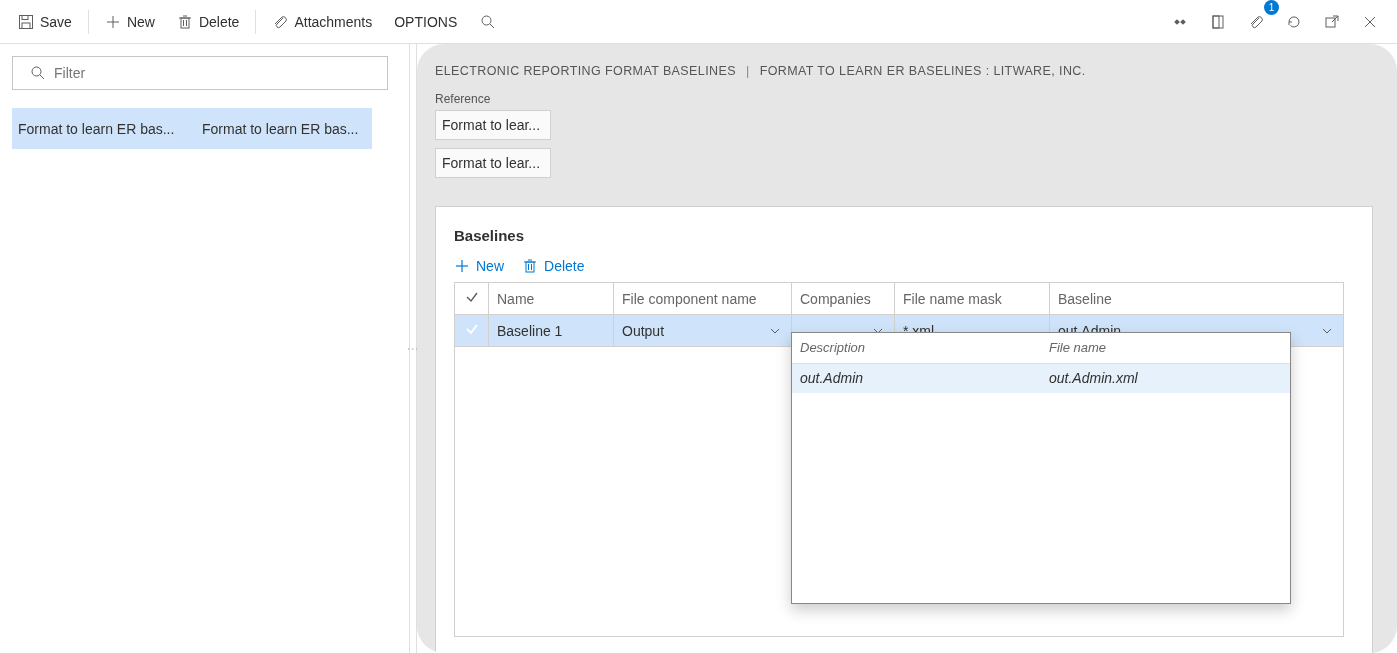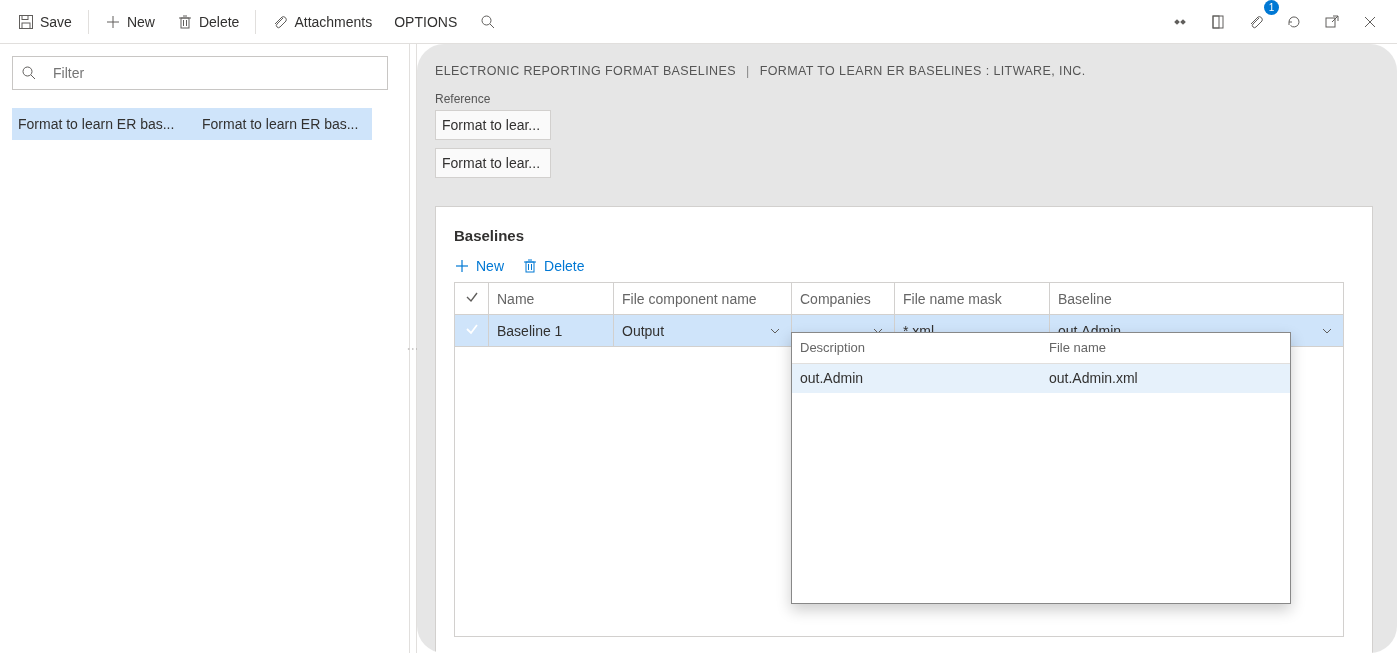--- a/index.html
+++ b/index.html
@@ -62,33 +62,33 @@
     width: 410px;
     border-right: 1px solid #e1dfdd;
     background: #fff;
     padding: 12px;
     display: flex; flex-direction: column;
   }
   .filter-box {
     height: 34px;
     border: 1px solid #c8c6c4;
     display: flex; align-items: center;
-    padding: 0 8px;
-    gap: 14px;
+    padding: 0 17px;
+    gap: 6px;
     color: #605e5c;
     width: 376px;
   }
   .filter-box input {
     border: none; outline: none;
     flex: 1;
     font-size: 14px;
   }
   .list-row {
     margin-top: 18px;
-    height: 32px;
+    height: 41px;
     background: #cfe4fa;
     display: flex;
     align-items: center;
     padding: 0 6px;
     gap: 14px;
     width: 360px;
     font-size: 14px;
   }
   .list-row span { white-space: nowrap; overflow:hidden; text-overflow:ellipsis; }
 
@@ -190,20 +190,21 @@
   }
 
   
   .dropdown {
     position: absolute;
     background:#bef264;
     border: 1px solid #888;
     box-shadow: 0 6px 14px rgba(0,0,0,0.2);
     width: 500px;
     z-index: 50;
+    font-style: italic;
   }
   .dropdown table { border-collapse: collapse; width:100%; }
   .dropdown th {
     font-weight: 400; font-size: 13px; color:#666;
     text-align: left; padding: 4px 8px; height:30px;
     border-bottom: 1px solid #e1dfdd;
     background:#fff;
   }
   .dropdown td {
     padding: 6px 8px; height:30px;

